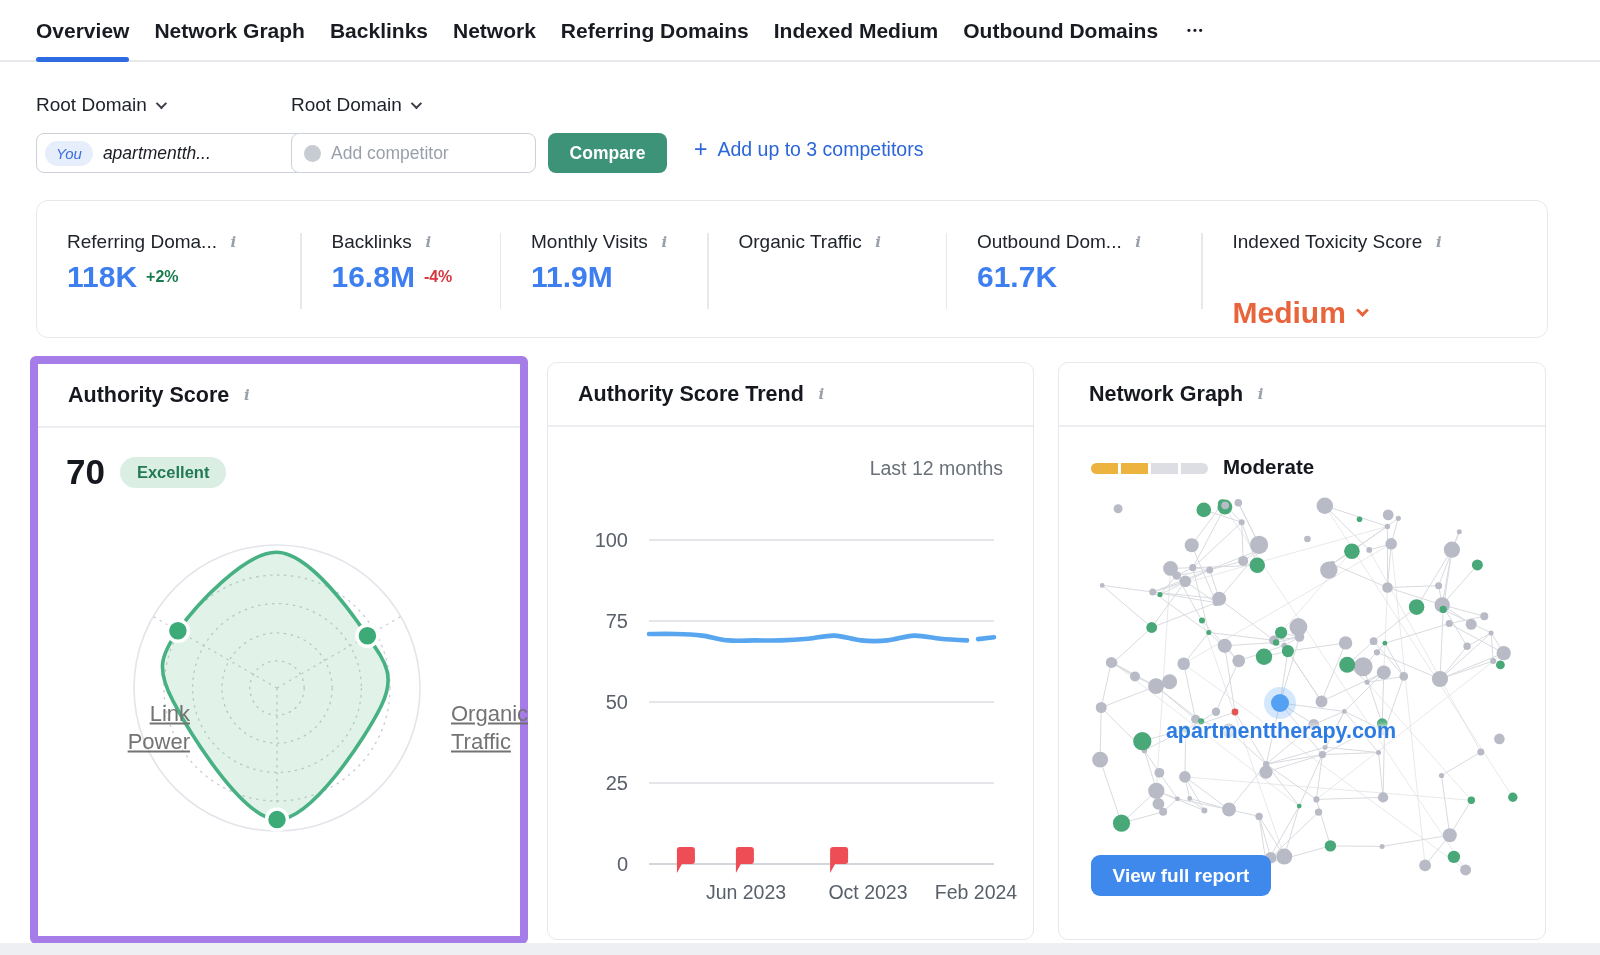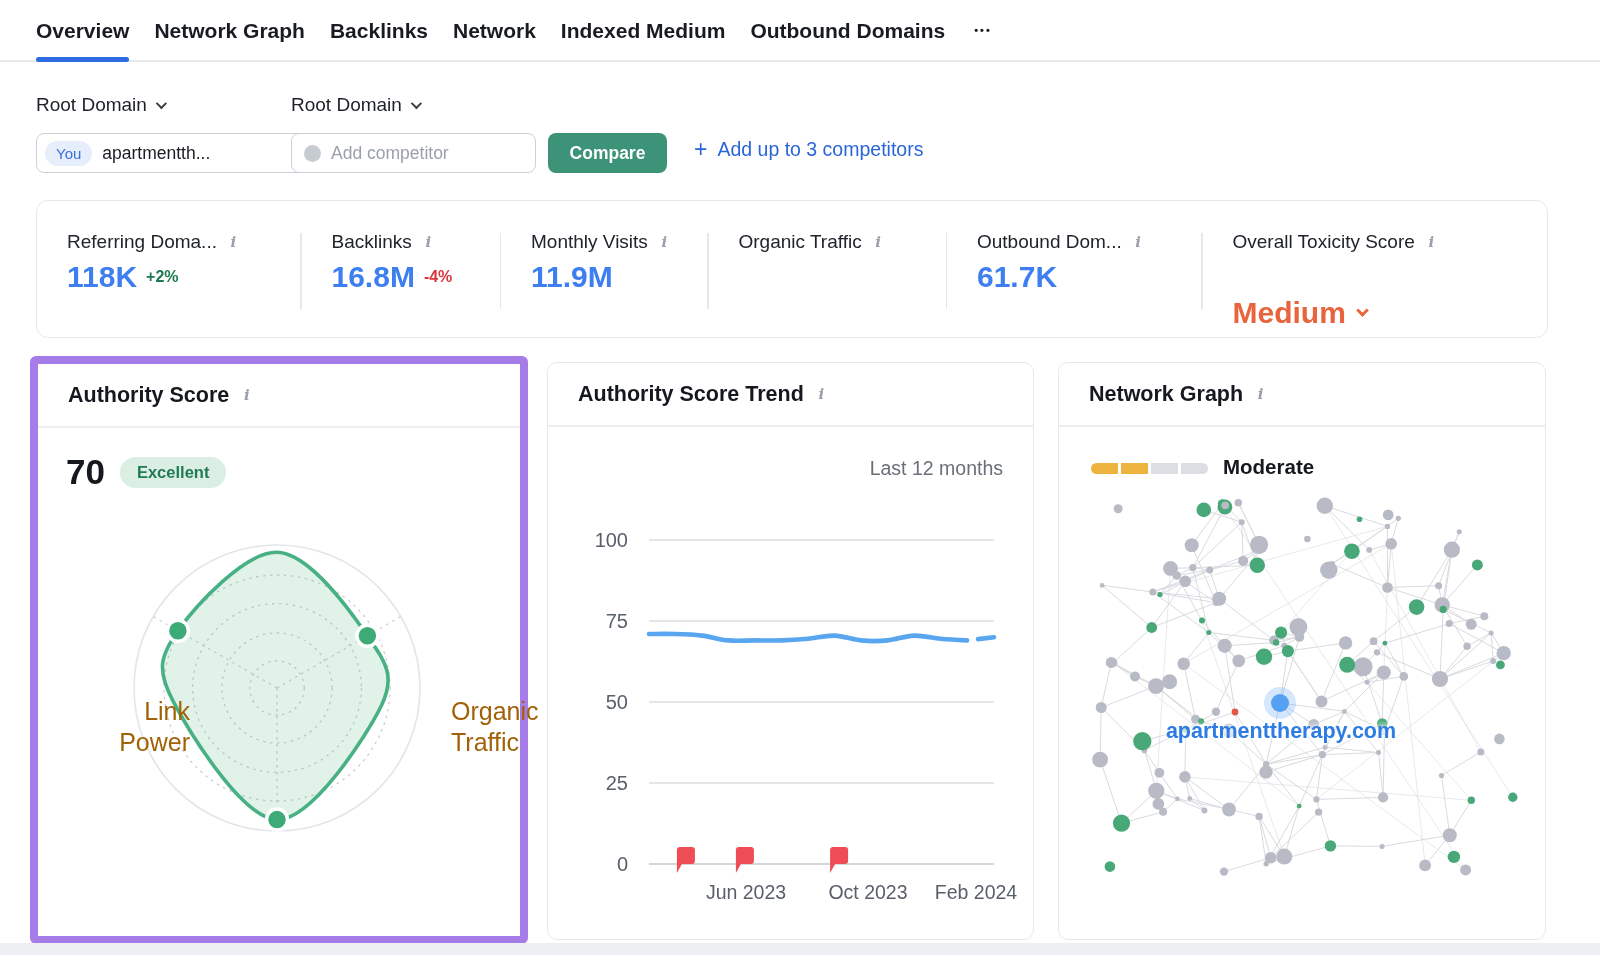--- a/index.html
+++ b/index.html
@@ -44,21 +44,21 @@
   .chev {
     display: inline-block; width: 8px; height: 8px;
     border-right: 2.4px solid #3a3f48; border-bottom: 2.4px solid #3a3f48;
     transform: rotate(45deg) translateY(-2px);
   }
   .input-box {
     position: absolute; top: 133px; height: 40px;
     border: 1px solid #ccd0d8; border-radius: 8px; background: #fff;
     display: flex; align-items: center; cursor: text;
   }
-  .input-you { left: 36px; width: 274px; padding-left: 8px; }
+  .input-you { left: 36px; width: 274px; padding-left: 8px; font-style: italic; }
   .you-chip {
     background: #e7eefb; color: #3b6fe0; font-size: 15px; font-weight: 500;
     padding: 4px 11px; border-radius: 13px;
   }
   .you-domain { margin-left: 10px; font-size: 17.5px; color: #1a1d23; }
   .input-competitor { left: 291px; width: 245px; padding-left: 12px; }
   .favicon-dot { width: 17px; height: 17px; border-radius: 50%; background: #c7cbd2; flex: none; }
   .placeholder { margin-left: 10px; font-size: 17.5px; color: #9aa0ab; }
   .compare-btn {
     position: absolute; left: 548px; top: 133px; width: 119px; height: 40px;
@@ -128,21 +128,21 @@
     border: 8px solid #a57ce8; border-radius: 6px; background: #fff;
   }
   .as-card { position: absolute; inset: 0; border-radius: 12px; }
   .as-score-row { position: absolute; left: 28px; top: 88px; display: flex; align-items: center; gap: 15px; }
   .as-score { font-size: 35px; font-weight: 700; color: #15181e; }
   .as-badge {
     background: #dbeee4; color: #217a55; font-size: 16.5px; font-weight: 600;
     padding: 6px 17px; border-radius: 17px;
   }
   .radar-wrap { position: absolute; left: 39px; top: 124px; width: 400px; height: 400px; }
-  .radar-label { position: absolute; transform: translate(-50%,-50%); font-size: 25px; color: #a16207; line-height: 1.25; }
+  .radar-label { position: absolute; transform: translate(-50%,-50%); font-size: 22px; color: #737373; line-height: 1.25; text-decoration: underline; }
   .radar-label.lp { left: 76px;  top: 239px; width: 74px; text-align: right; }
   .radar-label.ot { left: 416px; top: 239px; width: 84px; text-align: left; }
 
   
   .trend-card { left: 547px; top: 362px; width: 487px; height: 578px; }
   .trend-range { position: absolute; right: 30px; top: 94px; font-size: 19.5px; color: #6a7078; }
   .trend-svg { position: absolute; left: 0; top: 0; }
   .ytick { position: absolute; left: 0; width: 80px; text-align: right; font-size: 20px; color: #5a606a; transform: translateY(-50%); }
   .xtick { position: absolute; top: 518px; transform: translateX(-50%); font-size: 19.5px; color: #5a606a; white-space: nowrap; }
 
@@ -171,20 +171,21 @@
   .bottom-strip { position: absolute; left: 0; right: 0; bottom: 0; height: 12px; background: #edeff3; }
 </style>
 </head>
 <body>
 
 <nav class="tabs">
   <span class="tab active">Overview</span>
   <span class="tab">Network Graph</span>
   <span class="tab">Backlinks</span>
   <span class="tab">Network</span>
+  <span class="tab">Referring Domains</span>
   <span class="tab">Indexed Medium</span>
   <span class="tab">Outbound Domains</span>
   <span class="tabs-more">•••</span>
 </nav>
 
 <div class="scope-dd left">
   <span>Root Domain</span>
   <span class="chev"></span>
 </div>
 <div class="scope-dd right">
@@ -251,21 +252,21 @@
         <span>Outbound Dom...</span>
         <span class="info-icon"></span>
       </div>
     <div class="metric-value">
         <span>61.7K</span>
       </div>
   </div>
   <div class="metric-divider"></div>
   <div class="metric-col c5">
     <div class="metric-label">
-        <span>Overall Toxicity Score</span>
+        <span>Indexed Toxicity Score</span>
         <span class="info-icon"></span>
       </div>
     <div class="metric-value clickable value-orange">
         <span>Medium</span>
         <span class="value-chev"></span>
       </div>
   </div>
 </section>
 
 <div class="purple-frame">
@@ -670,15 +671,16 @@
       <circle cx="297.1" cy="355.4" r="2.5" fill="#b8bbc5"></circle>
       <circle cx="293.5" cy="261.5" r="2.5" fill="#b8bbc5"></circle>
       <circle cx="153.7" cy="169.8" r="6.4" fill="#b8bbc5"></circle>
       <circle cx="71.3" cy="299.8" r="8.1" fill="#b8bbc5"></circle>
       <circle cx="302.4" cy="35.4" r="2.7" fill="#b8bbc5"></circle>
       <circle cx="195" cy="212" r="16" fill="rgba(84,160,242,0.25)"></circle>
       <circle cx="195.0" cy="212.0" r="9.0" fill="#54a0f2"></circle>
       <circle cx="150.0" cy="221.0" r="3.4" fill="#e25650"></circle>
     </svg>
   <div class="net-domain">apartmenttherapy.com</div>
+  <button class="view-report-btn">View full report</button>
 </section>
 
 <div class="bottom-strip"></div>
 
 </body></html>

